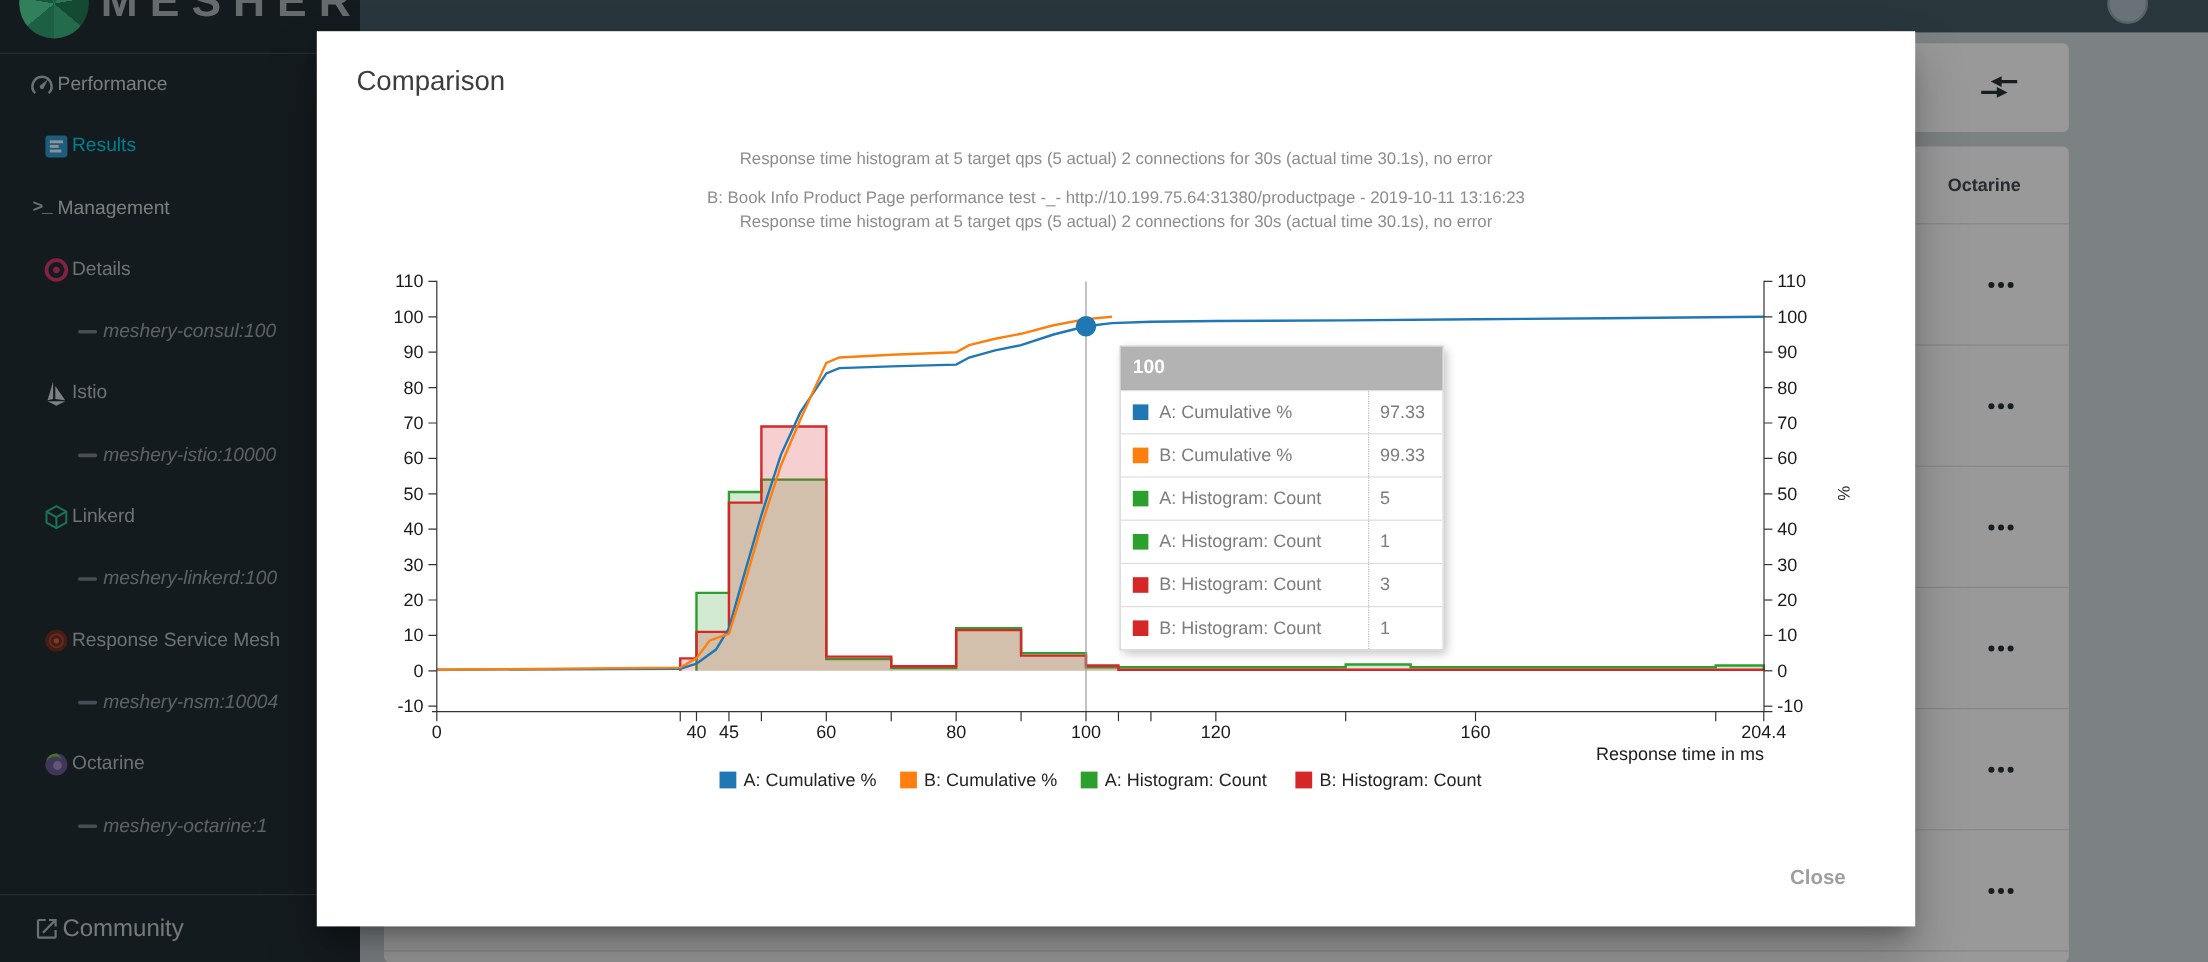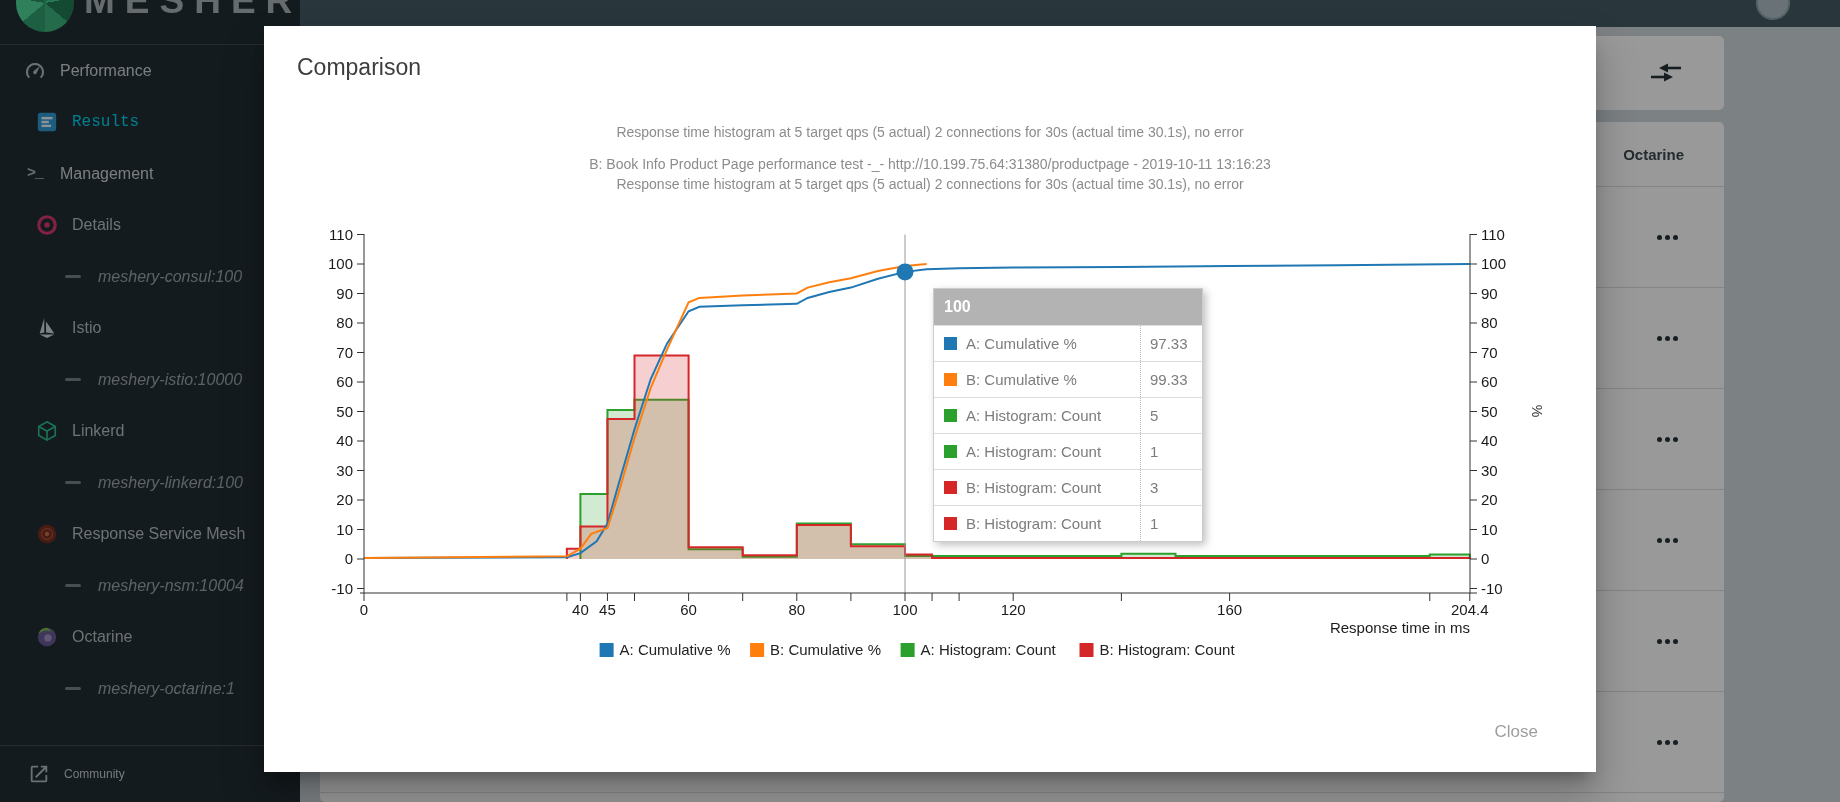--- a/index.html
+++ b/index.html
@@ -17,25 +17,25 @@
     background:conic-gradient(#2f9e6e 0 40deg,#45c98e 40deg 80deg,#237c54 80deg 130deg,#3cb27d 130deg 180deg,#2f9e6e 180deg 230deg,#52d69a 230deg 280deg,#2a8f63 280deg 330deg,#3cb27d 330deg 360deg); }
   .wordmark { position:absolute; left:84px; top:-20px; font-size:37px; font-weight:bold; letter-spacing:10px; color:#aab4b7; white-space:nowrap; }
   .sidebar-divider { height:1px; background:rgba(255,255,255,0.14); margin:0; }
   #side-nav { display:block; }
   .nav-row { display:flex; align-items:center; height:51.5px; cursor:pointer; color:#cdd3d5; font-size:16px; white-space:nowrap; }
   .nav-row.lvl1 { padding-left:22px; }
   .nav-row.lvl2 { padding-left:34px; color:#b6bec1; }
   .nav-row.lvl3 { padding-left:60px; color:#9aa4a8;font-style:italic; }
   .nav-row.active { color:#00D3EE; }
   .nav-ico { width:26px; height:26px; display:flex; align-items:center; justify-content:center; flex:0 0 26px; }
-  .nav-lbl { margin-left:12px; }
+  .nav-lbl { }
   .dash-bar { width:16px; height:3px; border-radius:2px; background:#78838a; }
   .term { font-family:"Liberation Mono", monospace; font-weight:bold; font-size:15px; color:#b0bcc0; letter-spacing:-1px; }
   .sidebar-bottom { position:absolute; left:0; bottom:0; width:100%; }
-  .community-row { display:flex; align-items:center; height:56px; padding-left:26px; color:#c3cacd; font-size:12px; cursor:pointer; }
+  .community-row { display:flex; align-items:center; height:56px; padding-left:26px; color:#c3cacd; font-size:20px; cursor:pointer; }
 
   
   .content-card { position:absolute; background:#fff; border-radius:5px; z-index:1; }
   .toolbar-card { left:320px; top:36px; width:1404px; height:74px; }
   .compress-btn { position:absolute; right:36px; top:21px; width:44px; height:32px; background:none; border:none; cursor:pointer; display:flex; align-items:center; justify-content:center; }
   .table-card { left:320px; top:122px; width:1404px; height:680px; }
   .thead-row { height:65px; display:flex; align-items:center; justify-content:flex-end; padding-right:40px; border-bottom:1px solid #dcdfe0; font-size:15px; color:#3c4a50; font-weight:bold; }
   .trow { height:101px; display:flex; align-items:center; justify-content:flex-end; padding-right:40px; border-bottom:1px solid #dcdfe0; }
   .dots-btn { width:34px; height:30px; background:none; border:none; cursor:pointer; display:flex; align-items:center; justify-content:center; gap:3px; }
   .dots-btn span { width:5px; height:5px; border-radius:50%; background:#263238; display:block; }
@@ -55,21 +55,21 @@
 
   
   .c3-tooltip { position:absolute; left:669px; top:74px; width:270px; background:rgba(255,255,255,0.96); border:1px solid #ccc;
     box-shadow:3px 3px 8px rgba(0,0,0,0.25); z-index:3; }
   .tt-header { height:36px; line-height:36px; background:#b3b3b3; color:#fff; font-weight:bold; font-size:16px; padding:0 10px; }
   .tt-row { height:36px; display:flex; align-items:center; padding:0 0 0 10px; border-top:1px solid #ddd; font-size:15px; color:#7c7c7c; background:#fff; }
   .tt-sq { width:13px; height:13px; flex:0 0 13px; margin-right:9px; }
   .tt-lbl { flex:1; }
   .tt-val { width:62px; align-self:stretch; display:flex; align-items:center; border-left:1px dotted #bbb; padding-left:9px; }
 
-  .close-btn { position:absolute; right:46px; bottom:22px; background:none; border:none; color:#9e9e9e; font-size:17px; padding:8px 12px; cursor:pointer; font-family:"Liberation Sans", sans-serif; }
+  .close-btn { position:absolute; right:46px; bottom:22px; background:none; border:none; color:#9e9e9e; font-size:17px; padding:8px 12px; cursor:pointer; font-family:"Liberation Sans", sans-serif;font-weight:bold; }
 </style>
 </head>
 <body>
 
 <div class="screen">
 
   <header class="appbar">
     <div class="avatar"></div>
   </header>
 
@@ -91,21 +91,21 @@
         </div>
         <div class="nav-row lvl2 active">
           <span class="nav-ico">
             <svg width="22" height="22" viewBox="0 0 24 24">
               <rect x="2" y="2" width="20" height="20" rx="3" fill="#2f9ad1"></rect>
               <rect x="6" y="6.5" width="12" height="2.6" fill="#eaf6fd"></rect>
               <rect x="6" y="10.7" width="8" height="2.6" fill="#eaf6fd"></rect>
               <rect x="6" y="14.9" width="10.5" height="2.6" fill="#eaf6fd"></rect>
             </svg>
           </span>
-          <span class="nav-lbl" style="color: rgb(0, 211, 238); font-family: Liberation Mono, monospace;">Results</span>
+          <span class="nav-lbl" style="color: rgb(0, 211, 238);">Results</span>
         </div>
         <div class="nav-row lvl1">
           <span class="nav-ico">
             <span class="term">&gt;_</span>
           </span>
           <span class="nav-lbl">Management</span>
         </div>
         <div class="nav-row lvl2">
           <span class="nav-ico">
             <svg width="22" height="22" viewBox="0 0 24 24">

